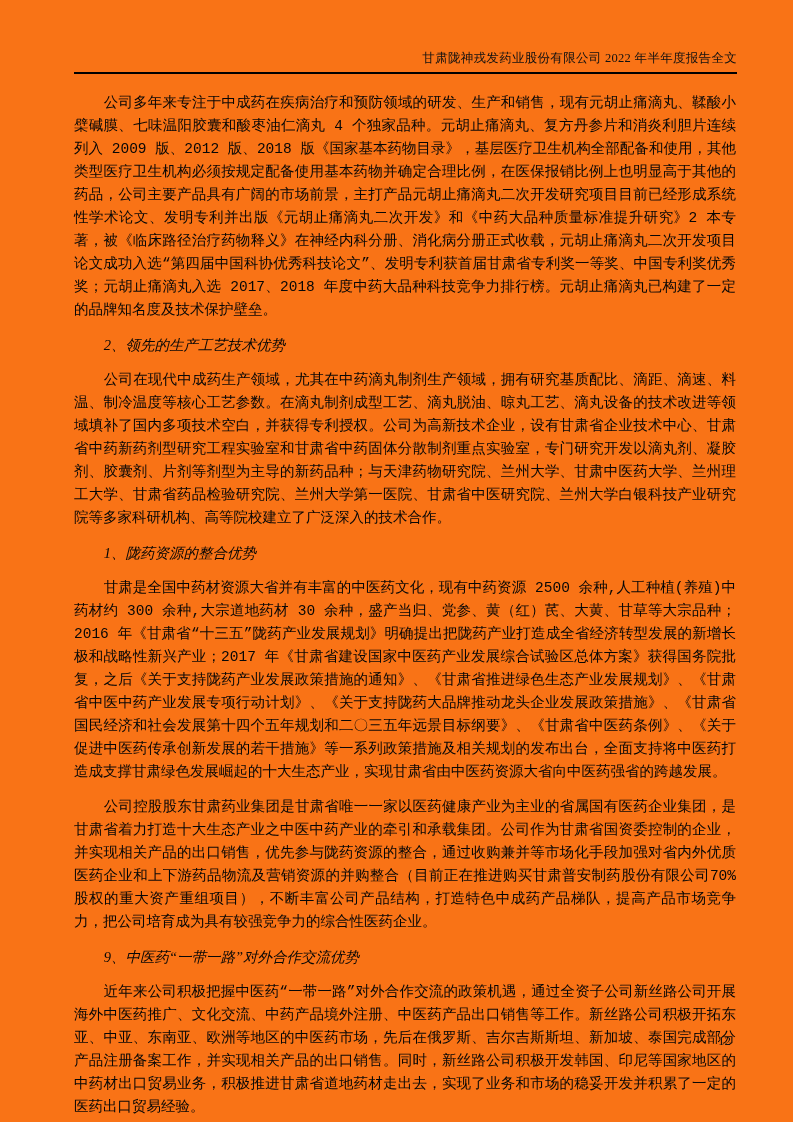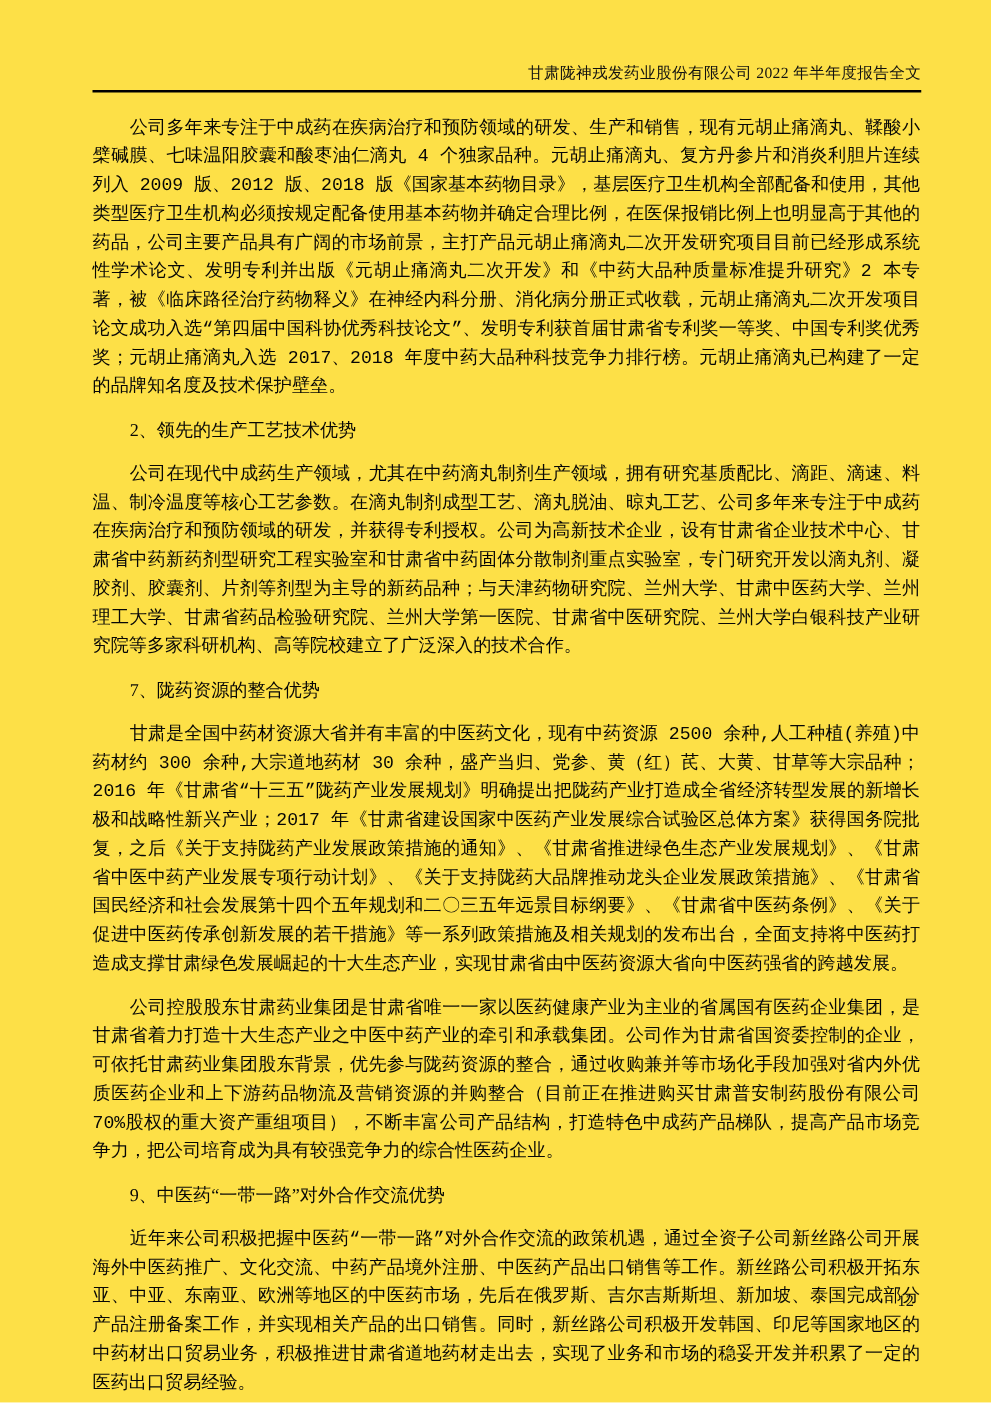--- a/index.html
+++ b/index.html
@@ -1,19 +1,19 @@
 <!DOCTYPE html>
 <html lang="zh"><head>
 <meta charset="utf-8">
 <style>
   html,body{margin:0;padding:0;background:#ffffff;}
   .page{
     position:relative;
     width:793px;height:1122px;
-    background:#fde047;color:#000;
+    background:#f97316;color:#000;
     font-family:"Liberation Serif","DejaVu Serif",serif;
     overflow:hidden;
     box-sizing:border-box;
   }
   .header{
     padding:50px 56px 0 74px;
     text-align:right;
     font-size:12.5px;
     letter-spacing:.3px;
     color:#111;
@@ -35,20 +35,21 @@
   .para{
     margin:0 0 12px 0;
     text-indent:2.05em;
     font-family:Liberation Mono, monospace;
   }
   .heading{
     margin:2px 0 12px 0;
     font-size:14.5px;
     font-weight:normal;
     text-indent:2.05em;
+    font-style:italic;
   }
   .page-number{
     position:absolute;
     top:1033px;
     right:62px;
     font-size:13px;
     color:#111;
   }
 </style>
 </head>
@@ -59,27 +60,27 @@
   <div class="header">
     <span>甘肃陇神戎发药业股份有限公司 2022 年半年度报告全文</span>
   </div>
   <hr class="header-rule">
 
   <div class="content">
     <p class="para">公司多年来专注于中成药在疾病治疗和预防领域的研发、生产和销售，现有元胡止痛滴丸、鞣酸小檗碱膜、七味温阳胶囊和酸枣油仁滴丸 4 个独家品种。元胡止痛滴丸、复方丹参片和消炎利胆片连续列入 2009 版、2012 版、2018 版《国家基本药物目录》，基层医疗卫生机构全部配备和使用，其他类型医疗卫生机构必须按规定配备使用基本药物并确定合理比例，在医保报销比例上也明显高于其他的药品，公司主要产品具有广阔的市场前景，主打产品元胡止痛滴丸二次开发研究项目目前已经形成系统性学术论文、发明专利并出版《元胡止痛滴丸二次开发》和《中药大品种质量标准提升研究》2 本专著，被《临床路径治疗药物释义》在神经内科分册、消化病分册正式收载，元胡止痛滴丸二次开发项目论文成功入选“第四届中国科协优秀科技论文”、发明专利获首届甘肃省专利奖一等奖、中国专利奖优秀奖；元胡止痛滴丸入选 2017、2018 年度中药大品种科技竞争力排行榜。元胡止痛滴丸已构建了一定的品牌知名度及技术保护壁垒。</p>
 
     <h3 class="heading">2、领先的生产工艺技术优势</h3>
 
-    <p class="para">公司在现代中成药生产领域，尤其在中药滴丸制剂生产领域，拥有研究基质配比、滴距、滴速、料温、制冷温度等核心工艺参数。在滴丸制剂成型工艺、滴丸脱油、晾丸工艺、公司多年来专注于中成药在疾病治疗和预防领域的研发，并获得专利授权。公司为高新技术企业，设有甘肃省企业技术中心、甘肃省中药新药剂型研究工程实验室和甘肃省中药固体分散制剂重点实验室，专门研究开发以滴丸剂、凝胶剂、胶囊剂、片剂等剂型为主导的新药品种；与天津药物研究院、兰州大学、甘肃中医药大学、兰州理工大学、甘肃省药品检验研究院、兰州大学第一医院、甘肃省中医研究院、兰州大学白银科技产业研究院等多家科研机构、高等院校建立了广泛深入的技术合作。</p>
+    <p class="para">公司在现代中成药生产领域，尤其在中药滴丸制剂生产领域，拥有研究基质配比、滴距、滴速、料温、制冷温度等核心工艺参数。在滴丸制剂成型工艺、滴丸脱油、晾丸工艺、滴丸设备的技术改进等领域填补了国内多项技术空白，并获得专利授权。公司为高新技术企业，设有甘肃省企业技术中心、甘肃省中药新药剂型研究工程实验室和甘肃省中药固体分散制剂重点实验室，专门研究开发以滴丸剂、凝胶剂、胶囊剂、片剂等剂型为主导的新药品种；与天津药物研究院、兰州大学、甘肃中医药大学、兰州理工大学、甘肃省药品检验研究院、兰州大学第一医院、甘肃省中医研究院、兰州大学白银科技产业研究院等多家科研机构、高等院校建立了广泛深入的技术合作。</p>
 
-    <h3 class="heading">7、陇药资源的整合优势</h3>
+    <h3 class="heading">1、陇药资源的整合优势</h3>
 
     <p class="para">甘肃是全国中药材资源大省并有丰富的中医药文化，现有中药资源 2500 余种,人工种植(养殖)中药材约 300 余种,大宗道地药材 30 余种，盛产当归、党参、黄（红）芪、大黄、甘草等大宗品种；2016 年《甘肃省“十三五”陇药产业发展规划》明确提出把陇药产业打造成全省经济转型发展的新增长极和战略性新兴产业；2017 年《甘肃省建设国家中医药产业发展综合试验区总体方案》获得国务院批复，之后《关于支持陇药产业发展政策措施的通知》、《甘肃省推进绿色生态产业发展规划》、《甘肃省中医中药产业发展专项行动计划》、《关于支持陇药大品牌推动龙头企业发展政策措施》、《甘肃省国民经济和社会发展第十四个五年规划和二〇三五年远景目标纲要》、《甘肃省中医药条例》、《关于促进中医药传承创新发展的若干措施》等一系列政策措施及相关规划的发布出台，全面支持将中医药打造成支撑甘肃绿色发展崛起的十大生态产业，实现甘肃省由中医药资源大省向中医药强省的跨越发展。</p>
 
-    <p class="para">公司控股股东甘肃药业集团是甘肃省唯一一家以医药健康产业为主业的省属国有医药企业集团，是甘肃省着力打造十大生态产业之中医中药产业的牵引和承载集团。公司作为甘肃省国资委控制的企业，可依托甘肃药业集团股东背景，优先参与陇药资源的整合，通过收购兼并等市场化手段加强对省内外优质医药企业和上下游药品物流及营销资源的并购整合（目前正在推进购买甘肃普安制药股份有限公司70%股权的重大资产重组项目），不断丰富公司产品结构，打造特色中成药产品梯队，提高产品市场竞争力，把公司培育成为具有较强竞争力的综合性医药企业。</p>
+    <p class="para">公司控股股东甘肃药业集团是甘肃省唯一一家以医药健康产业为主业的省属国有医药企业集团，是甘肃省着力打造十大生态产业之中医中药产业的牵引和承载集团。公司作为甘肃省国资委控制的企业，并实现相关产品的出口销售，优先参与陇药资源的整合，通过收购兼并等市场化手段加强对省内外优质医药企业和上下游药品物流及营销资源的并购整合（目前正在推进购买甘肃普安制药股份有限公司70%股权的重大资产重组项目），不断丰富公司产品结构，打造特色中成药产品梯队，提高产品市场竞争力，把公司培育成为具有较强竞争力的综合性医药企业。</p>
 
     <h3 class="heading">9、中医药“一带一路”对外合作交流优势</h3>
 
     <p class="para">近年来公司积极把握中医药“一带一路”对外合作交流的政策机遇，通过全资子公司新丝路公司开展海外中医药推广、文化交流、中药产品境外注册、中医药产品出口销售等工作。新丝路公司积极开拓东亚、中亚、东南亚、欧洲等地区的中医药市场，先后在俄罗斯、吉尔吉斯斯坦、新加坡、泰国完成部分产品注册备案工作，并实现相关产品的出口销售。同时，新丝路公司积极开发韩国、印尼等国家地区的中药材出口贸易业务，积极推进甘肃省道地药材走出去，实现了业务和市场的稳妥开发并积累了一定的医药出口贸易经验。</p>
   </div>
 
   <div class="page-number">12</div>
 
 </div>
 

